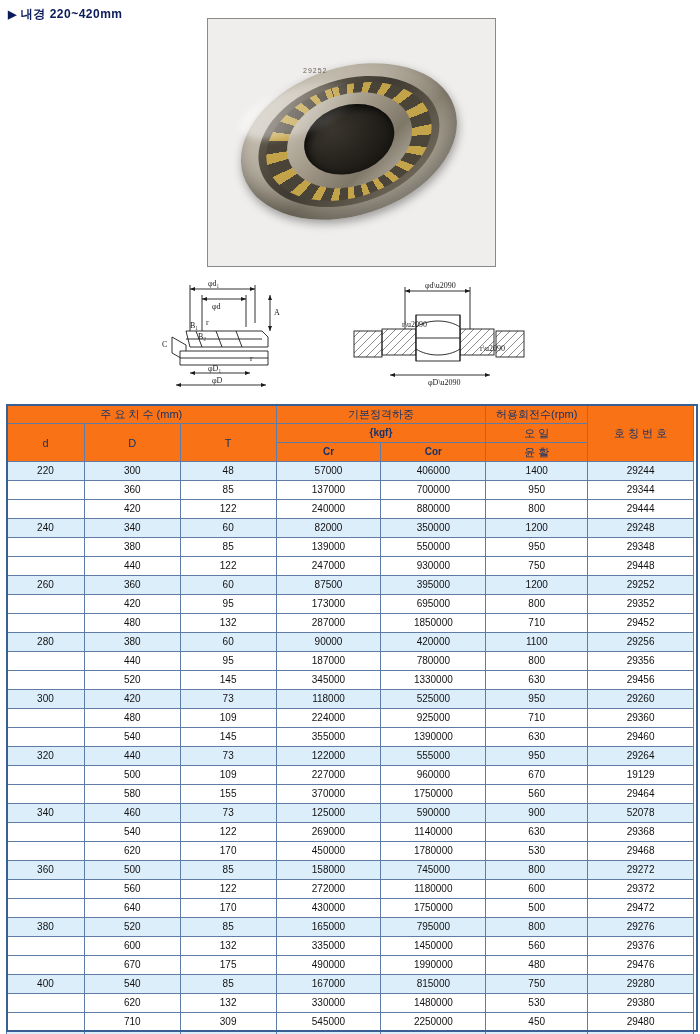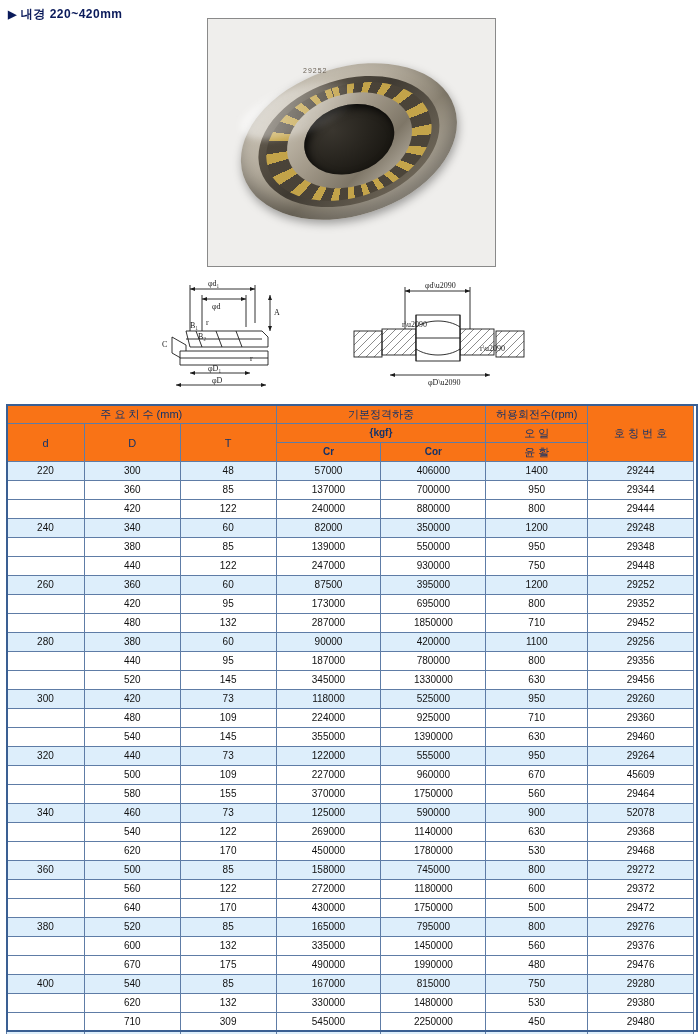--- a/index.html
+++ b/index.html
@@ -481,21 +481,21 @@
           <td>950</td>
           <td>29264</td>
         </tr>
         <tr>
           <td class="d-col"></td>
           <td>500</td>
           <td>109</td>
           <td>227000</td>
           <td>960000</td>
           <td>670</td>
-          <td>45609</td>
+          <td>19129</td>
         </tr>
         <tr>
           <td class="d-col"></td>
           <td>580</td>
           <td>155</td>
           <td>370000</td>
           <td>1750000</td>
           <td>560</td>
           <td>29464</td>
         </tr>

